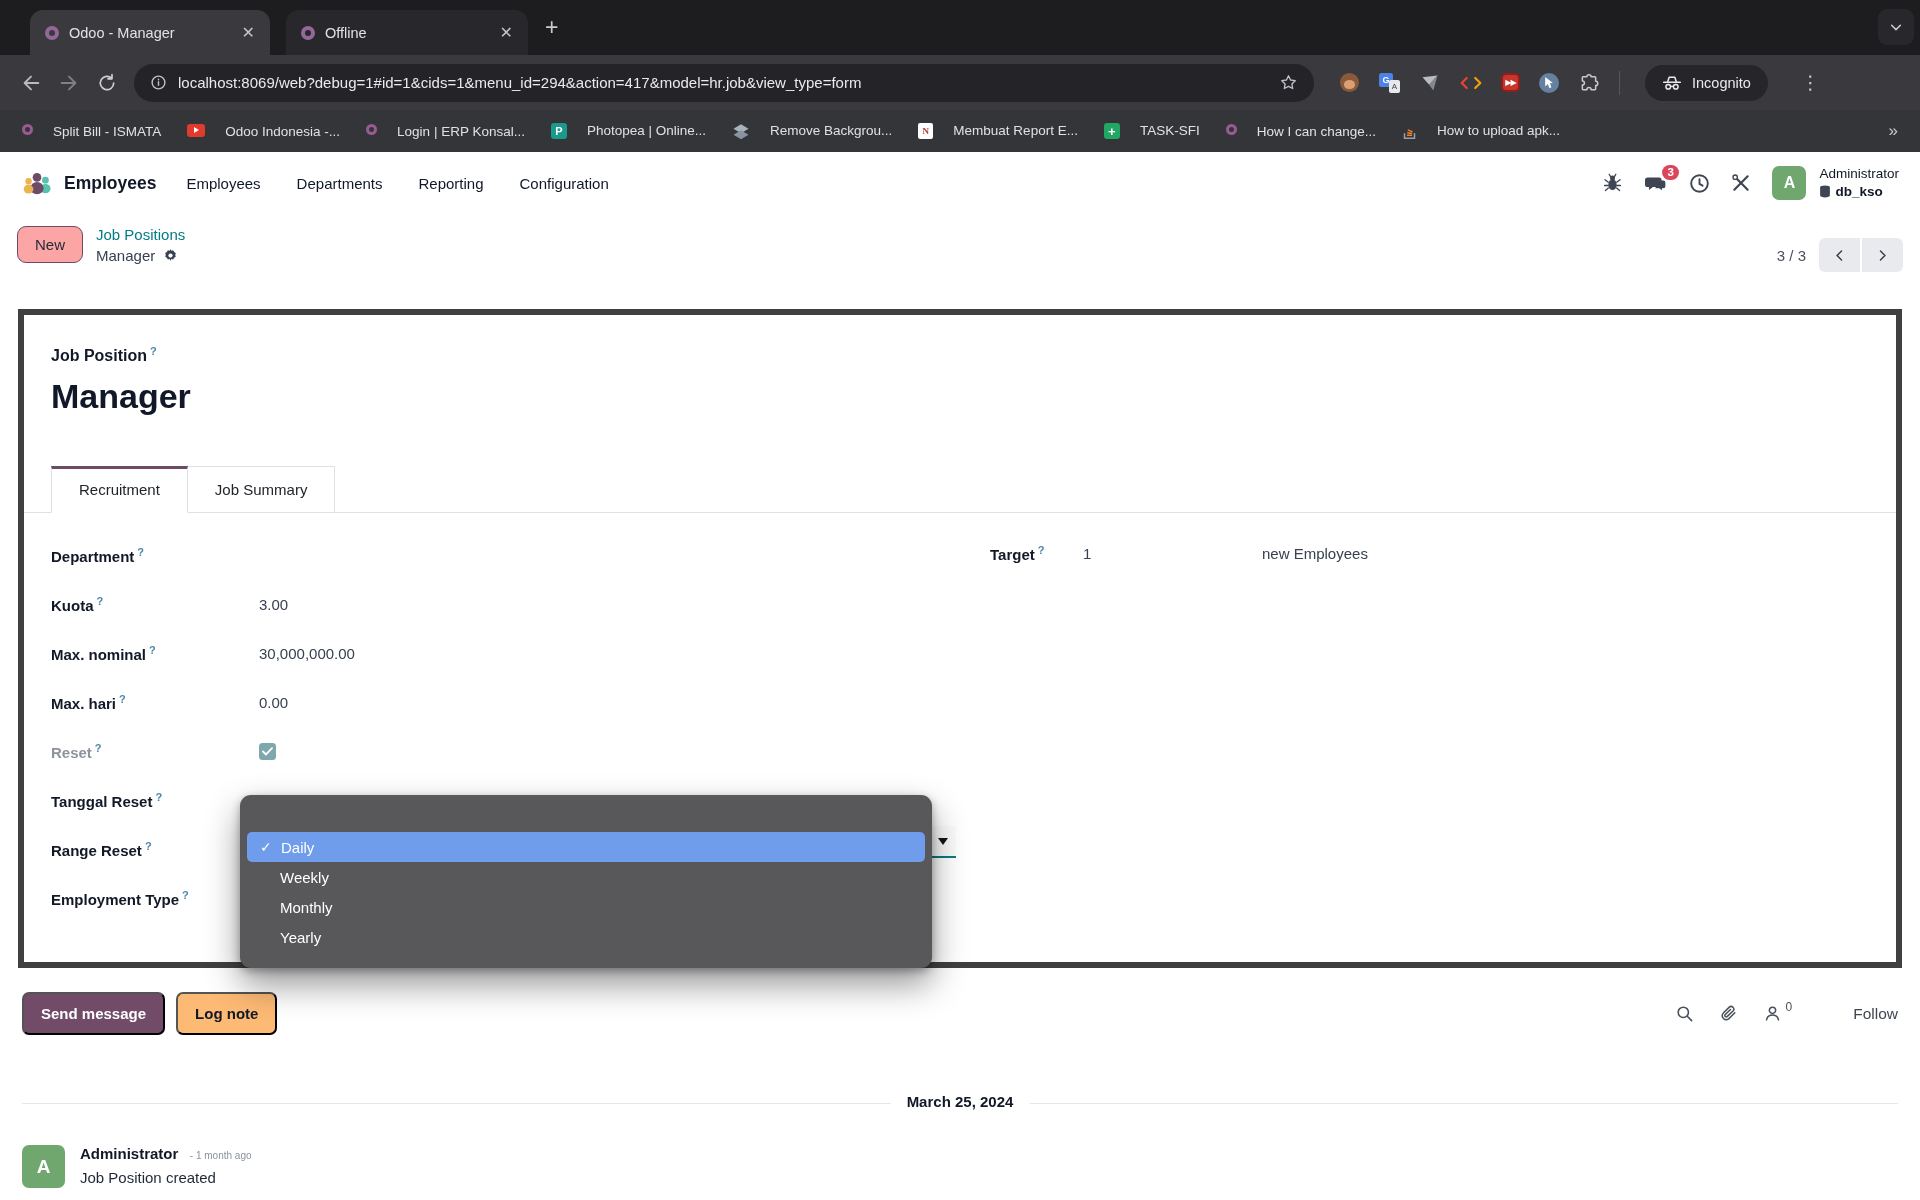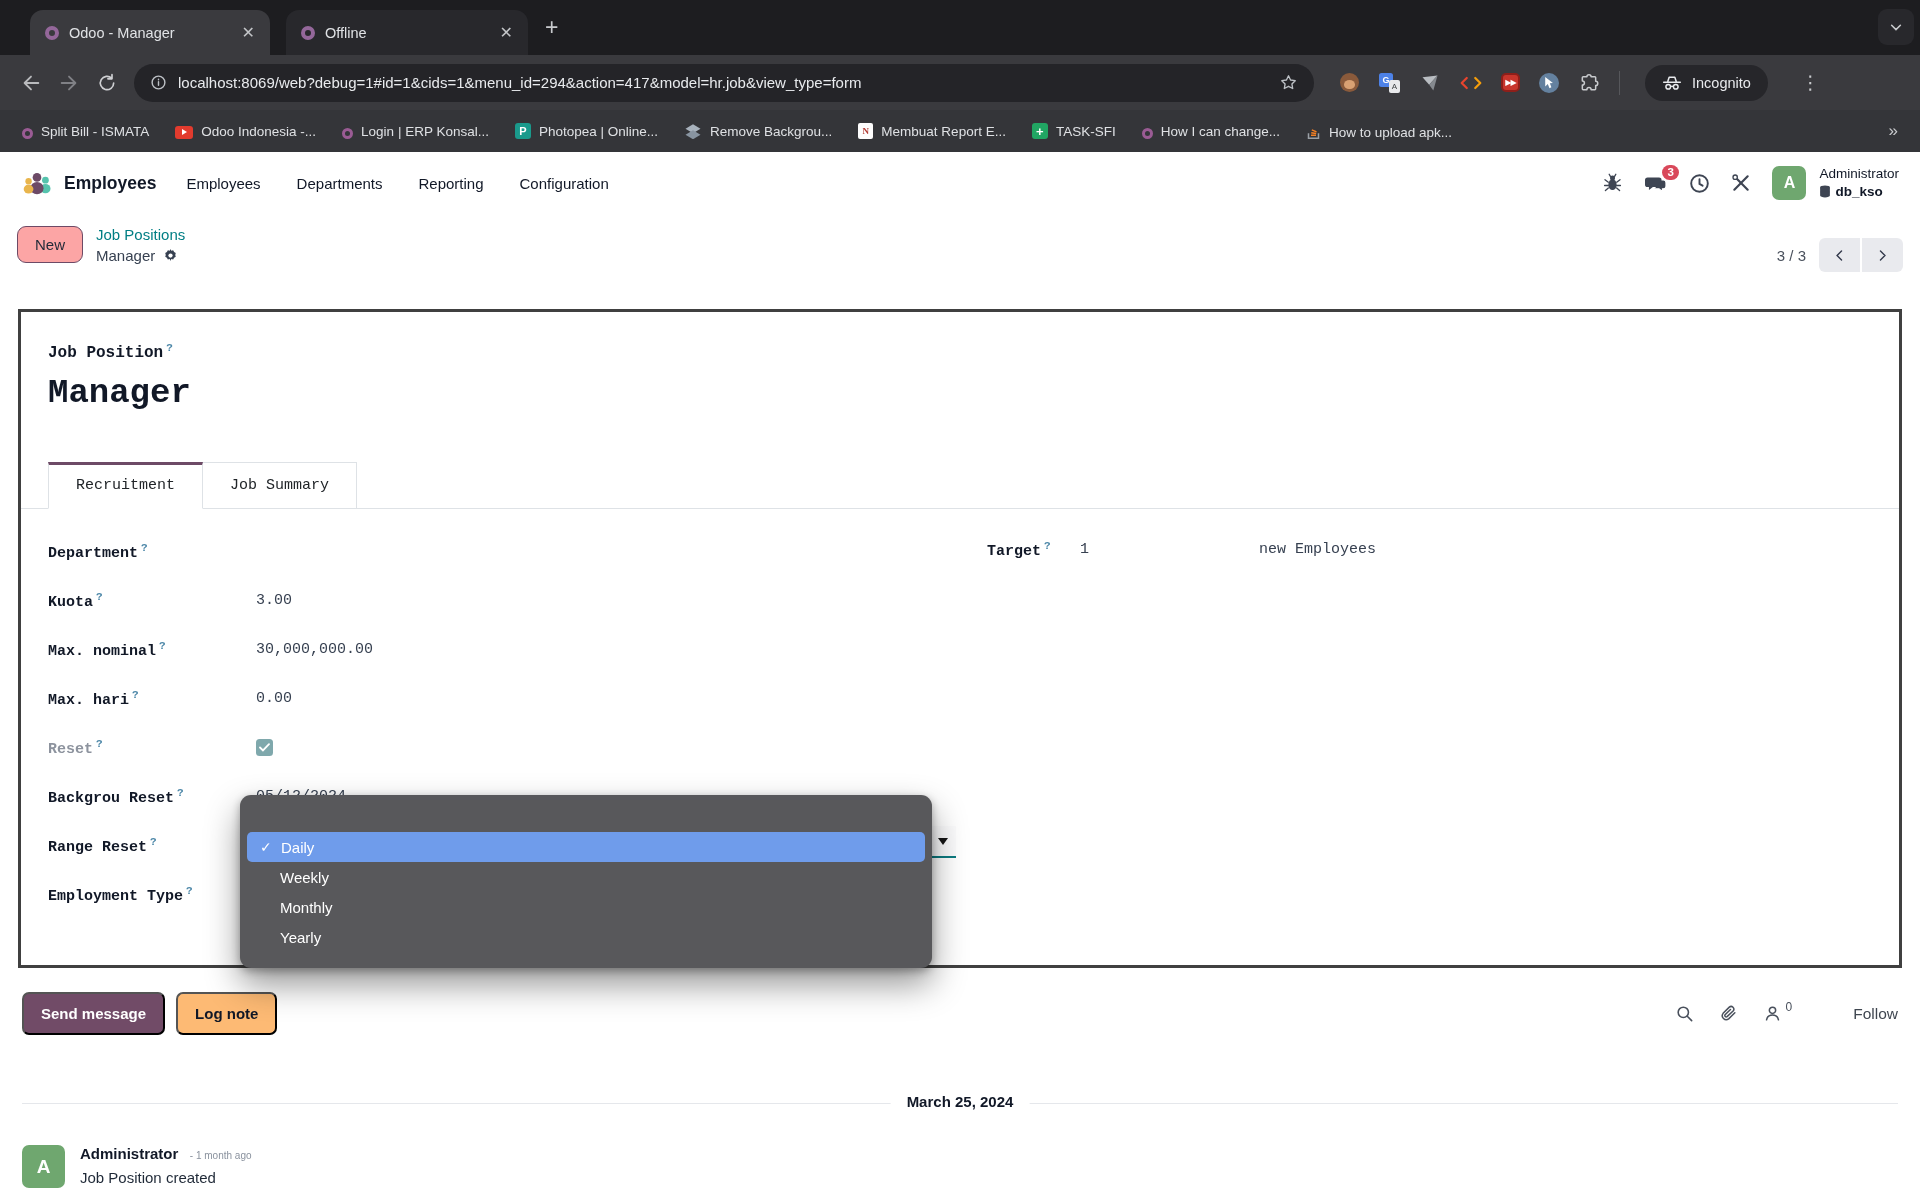--- a/index.html
+++ b/index.html
@@ -29,21 +29,21 @@
   .omni-star{margin-left:auto;}
   .ext-row{display:flex;align-items:center;gap:19px;margin-left:24px;}
   .ext{width:22px;height:22px;display:flex;align-items:center;justify-content:center;flex:none;}
   .vsep{width:1px;height:24px;background:#56575b;}
   .incognito{display:flex;align-items:center;gap:10px;background:#26262a;border-radius:18px;
              height:36px;padding:0 17px;color:#e8eaed;font-size:14.5px;margin-left:6px;}
   .menu-dots{color:#c8cacd;font-size:19px;margin-left:14px;letter-spacing:0;}
 
   .bookmarks{position:absolute;top:110px;left:0;right:0;height:42px;background:#343539;
              display:flex;align-items:center;gap:26px;padding:0 22px;color:#dfe1e4;font-size:13.5px;}
-  .bm{display:flex;align-items:flex-end;gap:8px;white-space:nowrap;}
+  .bm{display:flex;align-items:flex-start;gap:20px;white-space:nowrap;}
   .bm-ring{width:11px;height:11px;border:3.5px solid #9a5b94;border-radius:50%;}
   .bm-overflow{margin-left:auto;font-size:17px;color:#c8cacd;}
 
   
   .page{position:absolute;top:152px;left:0;right:0;bottom:0;background:#fff;color:#212529;}
   .appheader{height:62px;display:flex;align-items:center;padding:0 21px;}
   .app-title{font-size:17.5px;font-weight:700;color:#111827;margin:0 30px 0 11px;}
   .topmenu{display:flex;gap:36px;font-size:15px;color:#111827;}
   .header-right{margin-left:auto;display:flex;align-items:center;gap:21px;color:#3e4553;}
   .iconwrap{position:relative;display:flex;}
@@ -60,21 +60,21 @@
   .breadcrumb{margin-left:13px;}
   .bc-parent{color:#017e84;font-size:15px;}
   .bc-current{color:#374151;font-size:15px;display:flex;align-items:center;gap:8px;margin-top:4px;}
   .pager{margin-left:auto;display:flex;align-items:center;margin-top:12px;}
   .pager-count{font-size:15px;color:#49505c;margin-right:13px;}
   .pager-btn{width:41px;height:34px;background:#e9eaee;display:flex;align-items:center;
              justify-content:center;color:#32394a;}
   .pager-btn.prev{border-radius:6px 0 0 6px;margin-right:2px;}
   .pager-btn.next{border-radius:0 6px 6px 0;}
 
-  .sheet{margin:9px 18px 0;border:3px solid #404040;background:#fff;padding:30px 27px 0;height:659px;font-family:Liberation Mono, monospace;}
+  .sheet{margin:9px 18px 0;border:6px solid #404040;background:#fff;padding:30px 27px 0;height:659px;}
   .hlp{font-size:11px;color:#4c87a8;font-weight:700;vertical-align:super;margin-left:3px;}
   .field-label-sm{font-size:16px;font-weight:700;color:#111827;}
   .sheet-title{font-size:34px;font-weight:600;color:#111827;margin:12px 0 50px;}
   .ftabs{display:flex;border-bottom:1px solid #dee2e6;margin:0 -27px;padding:0 27px;}
   .ftab{padding:14px 27px;font-size:15px;color:#212529;}
   .ftab.active{border:1px solid #dee2e6;border-top:3px solid #6d4a66;border-bottom:1px solid #fff;
                margin-bottom:-1px;padding-top:12px;}
   .ftab.inactive{border:1px solid #dee2e6;border-bottom:none;border-left:none;}
   .rows{padding-top:18px;position:relative;}
   .frow{height:49px;display:flex;align-items:center;}
@@ -413,21 +413,21 @@
         </div>
         <div class="frow">
           <span class="flabel muted"><span>Reset</span><sup class="hlp">?</sup></span>
           <span class="checkbox">
             <svg width="11" height="9" viewBox="0 0 12 10">
                 <path d="M1 5l3.3 3.3L11 1.3" stroke="#fff" stroke-width="2" fill="none" stroke-linecap="round"></path>
               </svg>
           </span>
         </div>
         <div class="frow">
-          <span class="flabel"><span>Backgrou Reset</span><sup class="hlp">?</sup></span>
+          <span class="flabel"><span>Tanggal Reset</span><sup class="hlp">?</sup></span>
           <span class="fvalue">05/12/2024</span>
         </div>
         <div class="frow">
           <span class="flabel"><span>Range Reset</span><sup class="hlp">?</sup></span>
         </div>
         <div class="frow">
           <span class="flabel"><span>Employment Type</span><sup class="hlp">?</sup></span>
         </div>
 
         <span class="t-label"><span>Target</span><sup class="hlp">?</sup></span>

